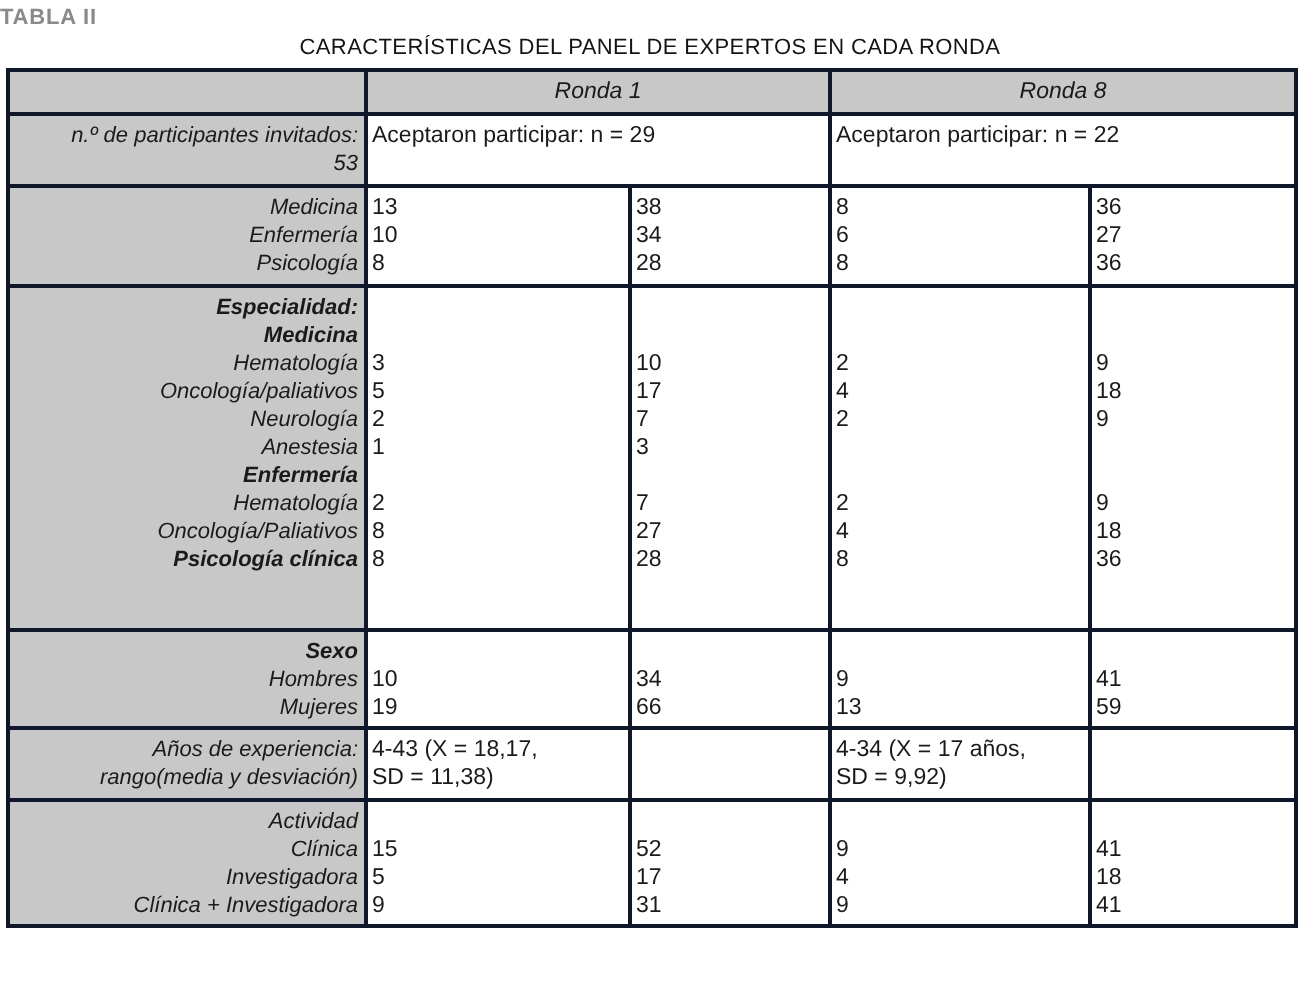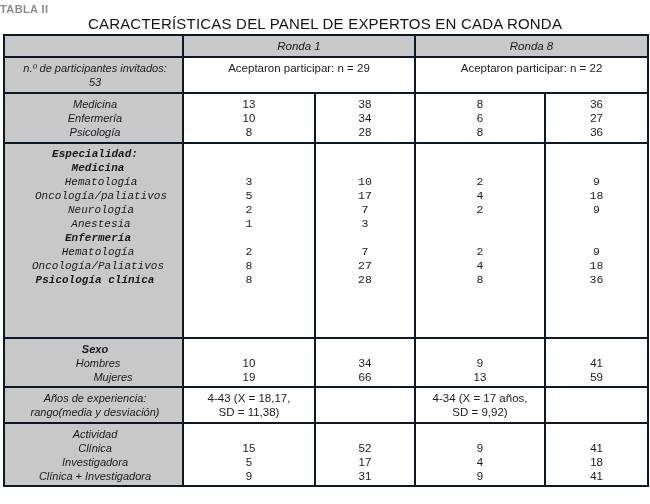--- a/index.html
+++ b/index.html
@@ -6,40 +6,40 @@
   body{
     width:650px;height:504px;background:#ffffff;
     font-family:"Liberation Sans",sans-serif;color:#1a1a1a;
     overflow:hidden;
   }
   .page-title{
     font-size:11px;font-weight:bold;color:#8a8a8a;
     padding-top:3px;letter-spacing:0.4px;height:14px;line-height:13px;
   }
   .page-subtitle{
-    text-align:center;font-size:15px;font-weight:normal;color:#141414;
+    text-align:center;font-size:11px;font-weight:normal;color:#141414;
     letter-spacing:0.2px;height:15px;line-height:14px;
   }
   table.main{
     border-collapse:collapse;table-layout:fixed;
     width:645px;margin:2px 0 0 3px;
   }
   td{
     border:2px solid #0f172a;vertical-align:top;
     font-size:11px;padding:3px 2px 2px 2px;overflow:hidden;
   }
   td.label{
-    background:#c8c8c8;font-style:italic;text-align:center;
+    background:#c8c8c8;font-style:italic;text-align:right;
     padding-left:6px;padding-right:3px;
   }
   td.ronda{
     background:#c8c8c8;font-style:italic;text-align:center;
     font-size:11.5px;padding-top:4px;
   }
-  td.data{text-align:center;font-style:normal;font-size:11.5px;}
+  td.data{font-style:normal;font-size:11.5px;}
   .ln{height:14px;line-height:14px;white-space:nowrap;}
   .b{font-weight:bold;}
 </style>
 </head>
 <body>
 
 <div class="page-title">TABLA II</div>
 <div class="page-subtitle">CARACTERÍSTICAS DEL PANEL DE EXPERTOS EN CADA RONDA</div>
 
 <table class="main">
@@ -90,21 +90,21 @@
           <div class="ln">8</div>
           <div class="ln">6</div>
           <div class="ln">8</div>
         </td>
         <td class="data">
           <div class="ln">36</div>
           <div class="ln">27</div>
           <div class="ln">36</div>
         </td>
       </tr>
-      <tr style="height: 195px; font-family: Liberation Mono, monospace;">
+      <tr style="height: 172px;">
         <td class="label">
           <div class="ln b">Especialidad:</div>
           <div class="ln b" style="padding-left: 6px;">Medicina</div>
           <div class="ln" style="padding-left: 12px;">Hematología</div>
           <div class="ln" style="padding-left: 12px;">Oncología/paliativos</div>
           <div class="ln" style="padding-left: 12px;">Neurología</div>
           <div class="ln" style="padding-left: 12px;">Anestesia</div>
           <div class="ln b" style="padding-left: 6px;">Enfermería</div>
           <div class="ln" style="padding-left: 6px;">Hematología</div>
           <div class="ln" style="padding-left: 6px;">Oncología/Paliativos</div>

